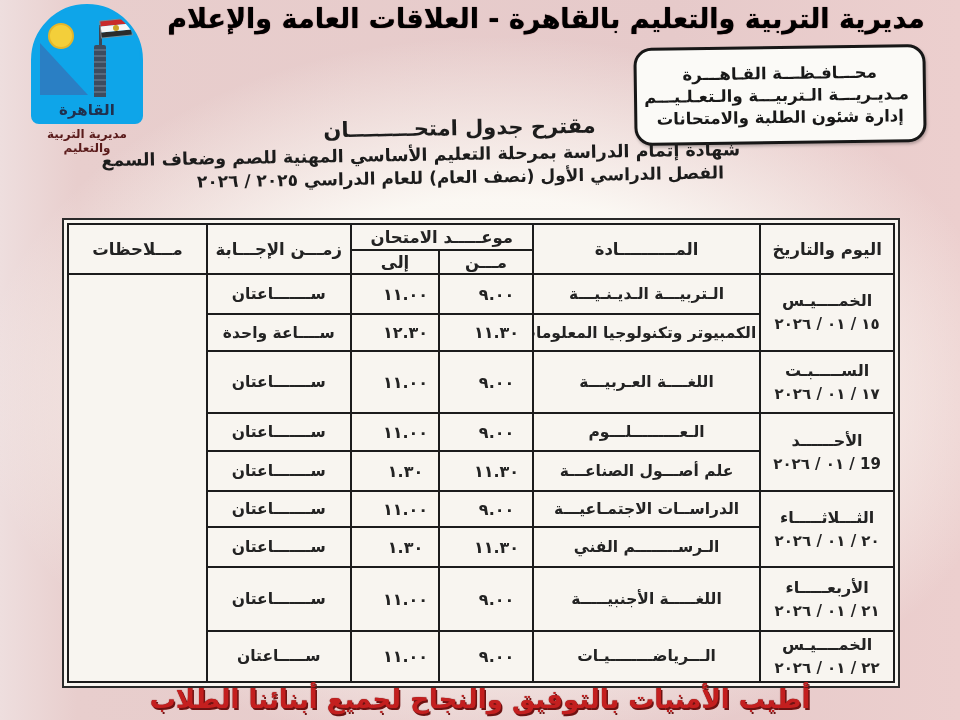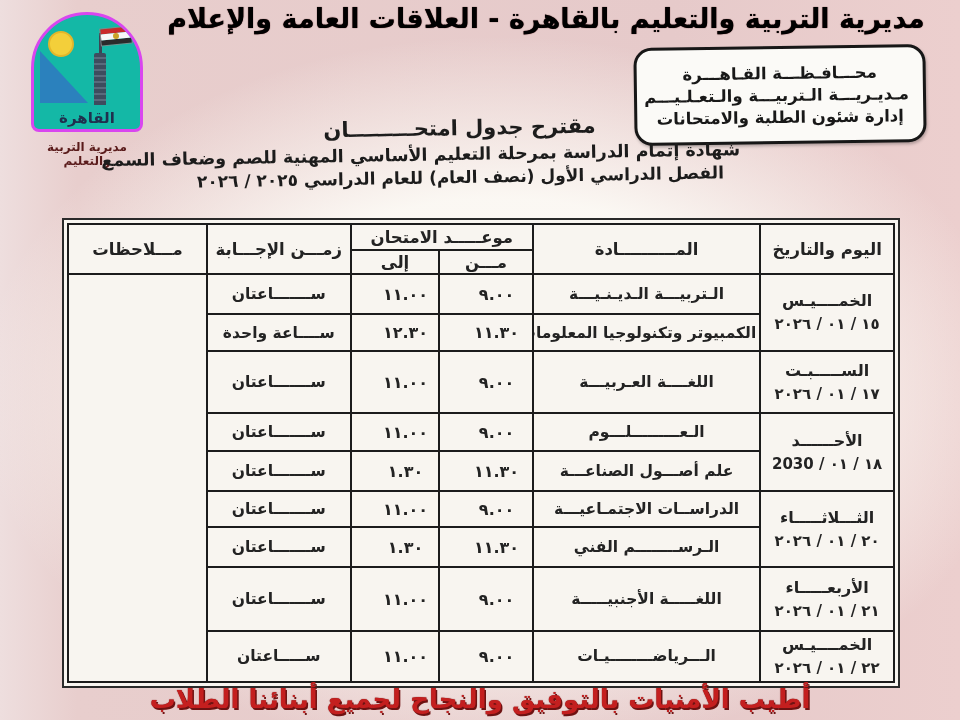--- a/index.html
+++ b/index.html
@@ -17,22 +17,22 @@
   .top-header {
     position:absolute; top:3px; left:140px; right:8px; height:42px;
     text-align:center; font-size:27px; font-weight:900; color:#000000;
     letter-spacing:0; text-shadow:0 0 1px #431113;
     white-space:nowrap;
   }
 
   
   .logo-wrap { position:absolute; top:4px; left:24px; width:126px; height:156px; direction:rtl; }
   .logo-arch {
-    position:relative; width:112px; height:120px; margin:8px auto;
-    background:#14b8a6; border:3px solid #d946ef;
+    position:relative; width:112px; height:120px; margin:0 auto;
+    background:#0ea5e9; border:3px solid #0ea5e9;
     border-radius:56px 56px 8px 8px; overflow:hidden;
   }
   .logo-sun { position:absolute; top:16px; left:14px; width:26px; height:26px; border-radius:50%;
     background:#f3cf3a; border:2px solid #e4b62a; }
   .logo-pole { position:absolute; top:18px; right:38px; width:3px; height:58px; background:#3c4654; }
   .logo-flag { position:absolute; top:12px; right:8px; width:32px; height:18px; transform:rotate(-6deg);
     display:flex; flex-direction:column; border:1px solid #888; }
   .logo-flag .fr { flex:1; background:#c92a2a; }
   .logo-flag .fw { flex:1; background:#f7f7f7; position:relative; }
   .logo-flag .fw::after { content:""; position:absolute; left:50%; top:50%; width:6px; height:6px;
@@ -168,21 +168,21 @@
           <span class="day-date">١٧ / ٠١ / ٢٠٢٦</span>
         </td>
         <td class="subject-cell">اللغــــة العـربيـــة</td>
         <td class="time-cell">٩.٠٠</td>
         <td class="time-cell">١١.٠٠</td>
         <td>ســـــــاعتان</td>
       </tr>
       <tr style="height:38px">
         <td class="day-cell" rowspan="2">
           <span class="day-name">الأحــــــد</span>
-          <span class="day-date">١٨ / ٠١ / 2030</span>
+          <span class="day-date">19 / ٠١ / ٢٠٢٦</span>
         </td>
         <td class="subject-cell">الـعـــــــــلـــوم</td>
         <td class="time-cell">٩.٠٠</td>
         <td class="time-cell">١١.٠٠</td>
         <td>ســـــــاعتان</td>
       </tr>
       <tr style="height:40px">
         <td class="subject-cell">علم أصـــول الصناعـــة</td>
         <td class="time-cell">١١.٣٠</td>
         <td class="time-cell">١.٣٠</td>

